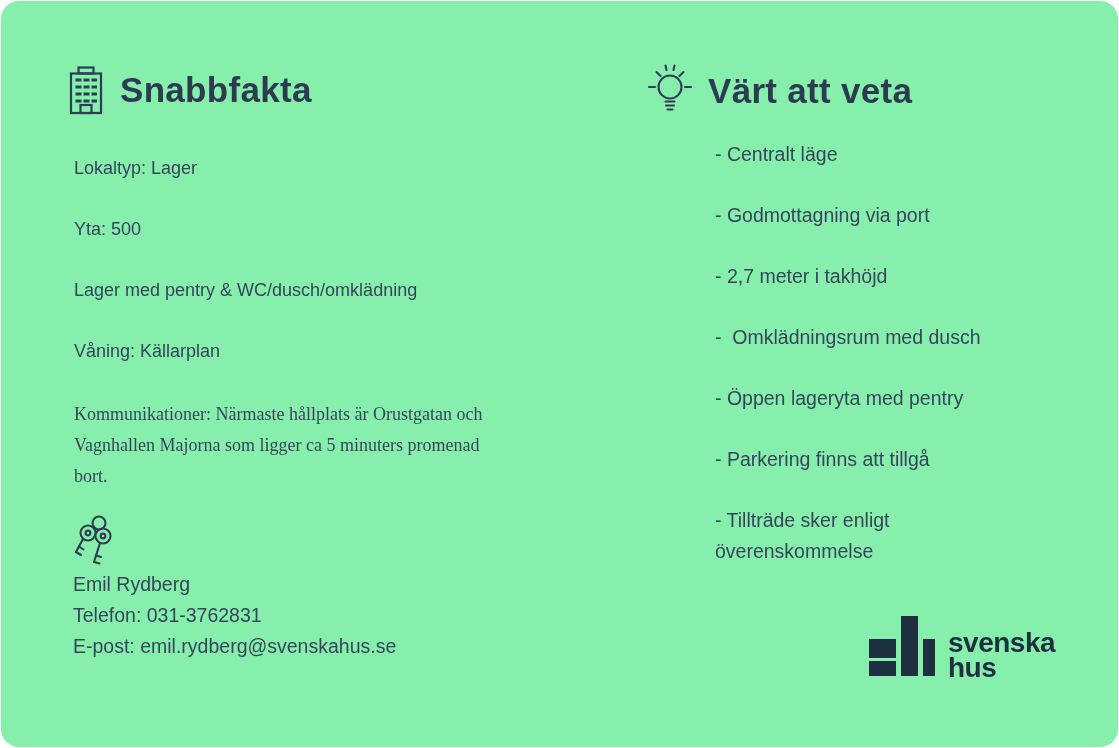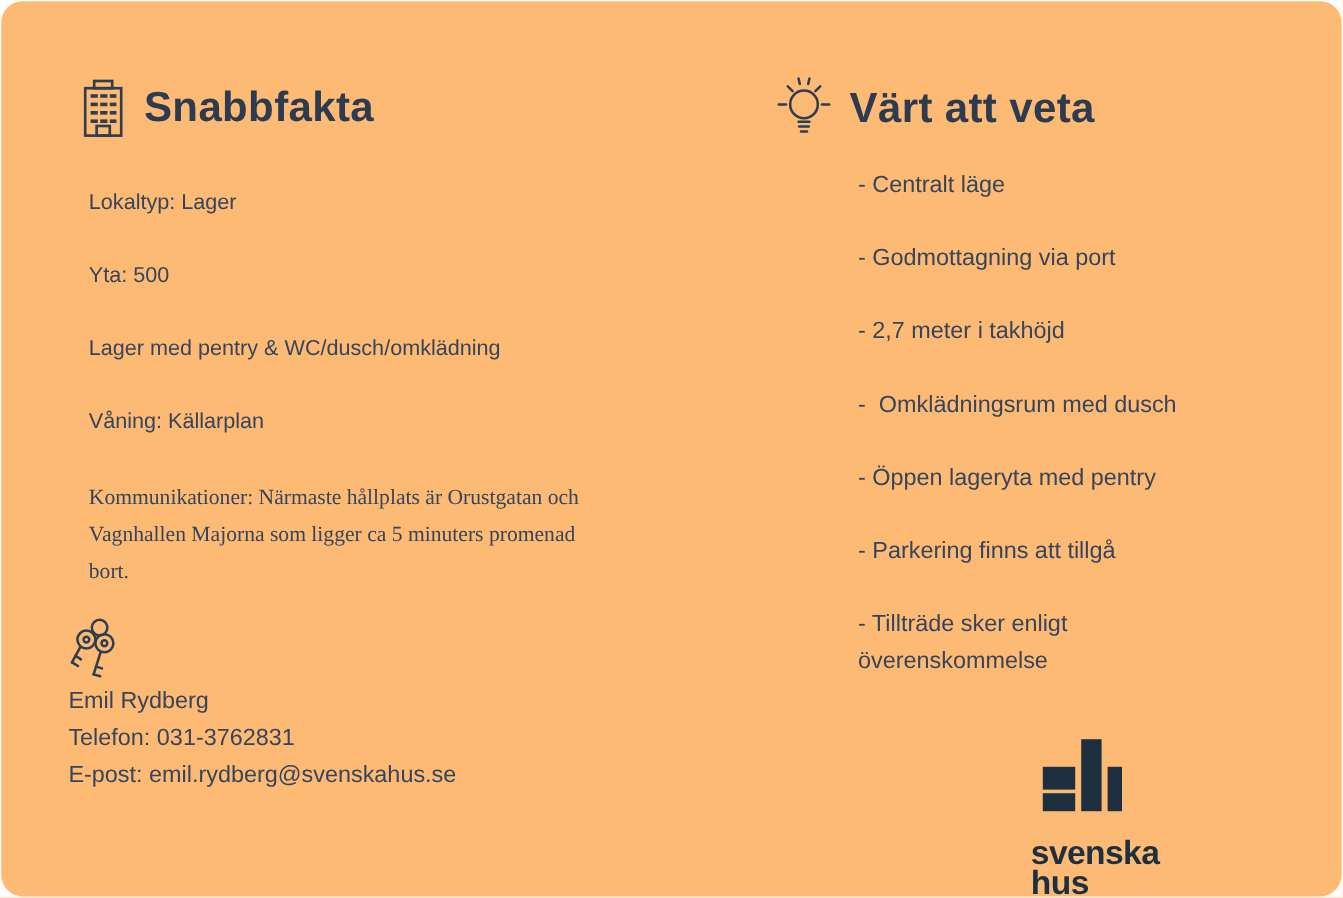--- a/index.html
+++ b/index.html
@@ -7,21 +7,21 @@
   body {
     background:#ffffff;
     font-family:"Liberation Sans", sans-serif;
     position:relative;
     overflow:hidden;
   }
   .panel {
     position:absolute;
     left:1px; top:1px;
     width:1117px; height:746px;
-    background:#fdba74;
+    background:#86efac;
     border-radius:18px;
   }
   .section-header {
     position:absolute;
     display:flex;
     align-items:center;
     gap:15px;
   }
   .header-left  { left:66px;  top:64px; }
   .header-right { left:646px; top:62px; }
@@ -45,21 +45,21 @@
     white-space:pre-wrap;
     margin-top:16px;
   }
   .fact.para {
     line-height:31px;
     margin-bottom:0;
     font-family:Liberation Serif, serif;
   }
   .contact {
     position:absolute;
-    left:56px; top:494px;
+    left:72px; top:494px;
   }
   .contact .icon { margin-bottom:10px; margin-left:2px; }
   .contact-line {
     font-size:19.5px;
     color:#36455c;
     line-height:31px;
   }
   .items {
     position:absolute;
     left:714px; top:138px;
@@ -69,21 +69,21 @@
     font-size:19.5px;
     color:#36455c;
     line-height:31px;
     margin-bottom:30px;
     white-space:pre-wrap;
   }
   .logo {
     position:absolute;
     left:858px; top:608px;
     display:flex;
-    flex-direction:column;
+    gap:13px;
   }
   .logo-text {
     margin-top:21px;
     font-weight:700;
     font-size:28px;
     line-height:25px;
     color:#1e3040;
     letter-spacing:-0.5px;
   }
 </style>

